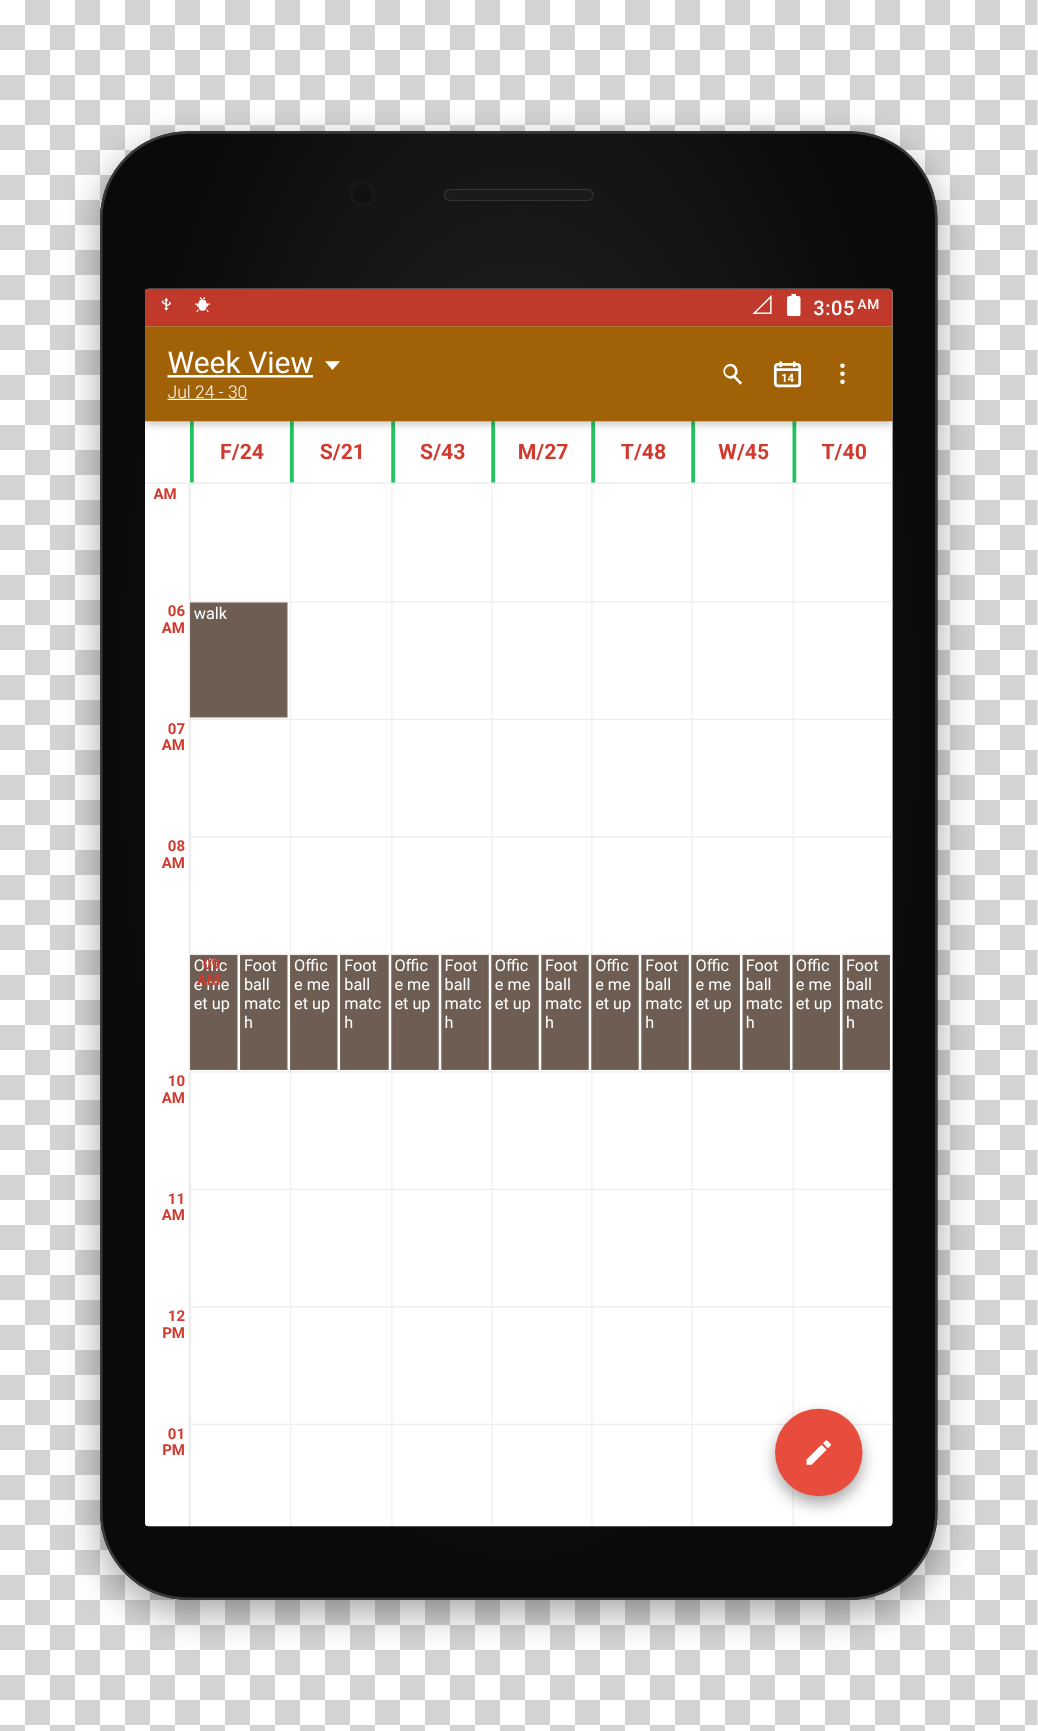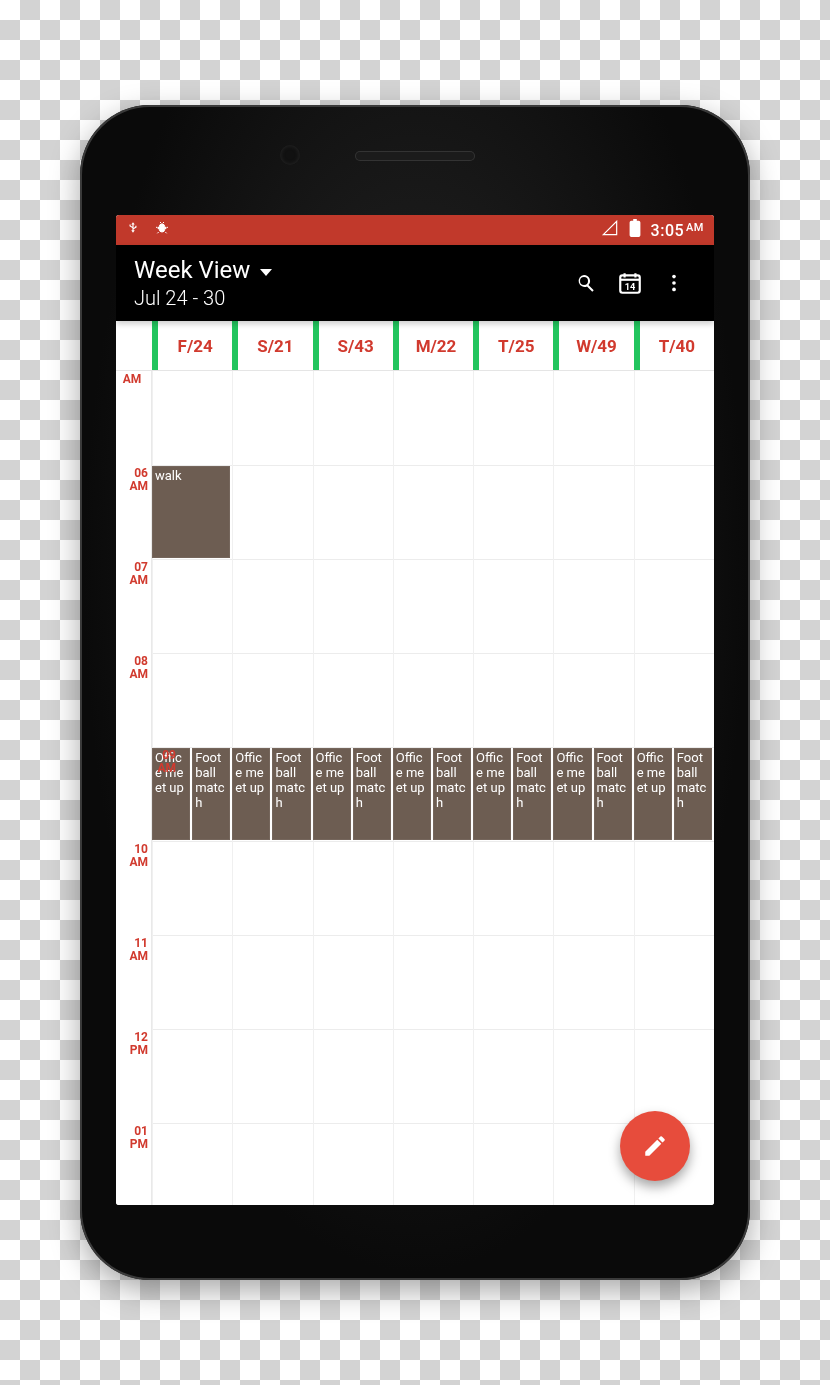--- a/index.html
+++ b/index.html
@@ -23,21 +23,21 @@
     width: 120px; height: 10px; border-radius: 6px; background: #1b1b1b;
     box-shadow: inset 0 0 0 1px #333;
   }
   .cam {
     position: absolute; top: 40px; left: 200px;
     width: 20px; height: 20px; border-radius: 50%; background: #111;
     box-shadow: inset 0 0 4px #2a2a2a;
   }
   .screen {
     position: absolute;
-    left: 36px; top: 110px;
+    left: 36px; top: 126px;
     width: 598px; height: 990px;
     background: #fbfbfb;
     overflow: hidden;
     border-radius: 3px;
   }
   
   .statusbar {
     height: 30px;
     background: #c1392b;
     color: #fff;
@@ -45,50 +45,50 @@
     padding: 0 10px;
     font-size: 16px;
   }
   .statusbar .left { display: flex; gap: 14px; align-items: center; }
   .statusbar .spacer { flex: 1; }
   .statusbar .right { display: flex; gap: 10px; align-items: center; }
   .status-time { font-weight: 500; letter-spacing: .5px; }
   
   .actionbar {
     height: 76px;
-    background: #000000;
+    background: #a16207;
     color: #fff;
     display: flex; align-items: center;
     padding: 0 18px;
     box-shadow: 0 3px 6px rgba(0,0,0,.2);
-    position: relative; z-index: 5;
+    position: relative; z-index: 5; text-decoration: underline;
   }
   .actionbar .titleblock { display: flex; flex-direction: column; }
   .actionbar .title-row { display: flex; align-items: baseline; gap: 10px; }
   .actionbar .title { font-size: 24px; font-weight: 400; }
-  .actionbar .subtitle { font-size: 20px; font-weight: 300; margin-top: 2px; }
+  .actionbar .subtitle { font-size: 14px; font-weight: 300; margin-top: 2px; }
   .actionbar .spinner-caret {
     width: 0; height: 0; border-left: 6px solid transparent; border-right: 6px solid transparent;
     border-top: 7px solid #fff; display: inline-block; position: relative; top: -2px;
   }
   .actionbar .spacer { flex: 1; }
   .actionbar .action { width: 44px; display:flex; justify-content:center; align-items:center; height:44px;}
   
   .dayheader {
     height: 50px;
     background: #ffffff;
     display: flex;
     border-bottom: 1px solid #e5e5e5;
   }
   .dayheader .gutter { width: 36px; }
   .dayheader .daycell {
     flex: 1;
     display: flex; align-items: center; justify-content: center;
     color: #d13a2e; font-weight: 700; font-size: 17px;
-    border-left: 6px solid #22c55e;
+    border-left: 3px solid #22c55e;
   }
   
   .grid {
     position: relative;
     height: 834px;    
     overflow: hidden;
     background: #ffffff;
   }
   .gutter-col {
     position: absolute; left: 0; top: 0; width: 36px; height: 100%;
@@ -190,23 +190,23 @@
             <circle cx="12" cy="19" r="2"></circle>
           </svg>
       </div>
     </div>
 
     <div class="dayheader">
       <div class="gutter"></div>
       <div class="daycell">F/24</div>
       <div class="daycell">S/21</div>
       <div class="daycell">S/43</div>
-      <div class="daycell">M/22</div>
-      <div class="daycell">T/25</div>
-      <div class="daycell">W/49</div>
+      <div class="daycell">M/27</div>
+      <div class="daycell">T/48</div>
+      <div class="daycell">W/45</div>
       <div class="daycell">T/40</div>
     </div>
 
     <div class="grid">
       <div class="gutter-col"></div>
       <div class="rows" id="rows">
           <div class="hline" style="top: 94px;"></div>
           <div class="hline" style="top: 188px;"></div>
           <div class="hline" style="top: 282px;"></div>
           <div class="hline" style="top: 376px;"></div>

